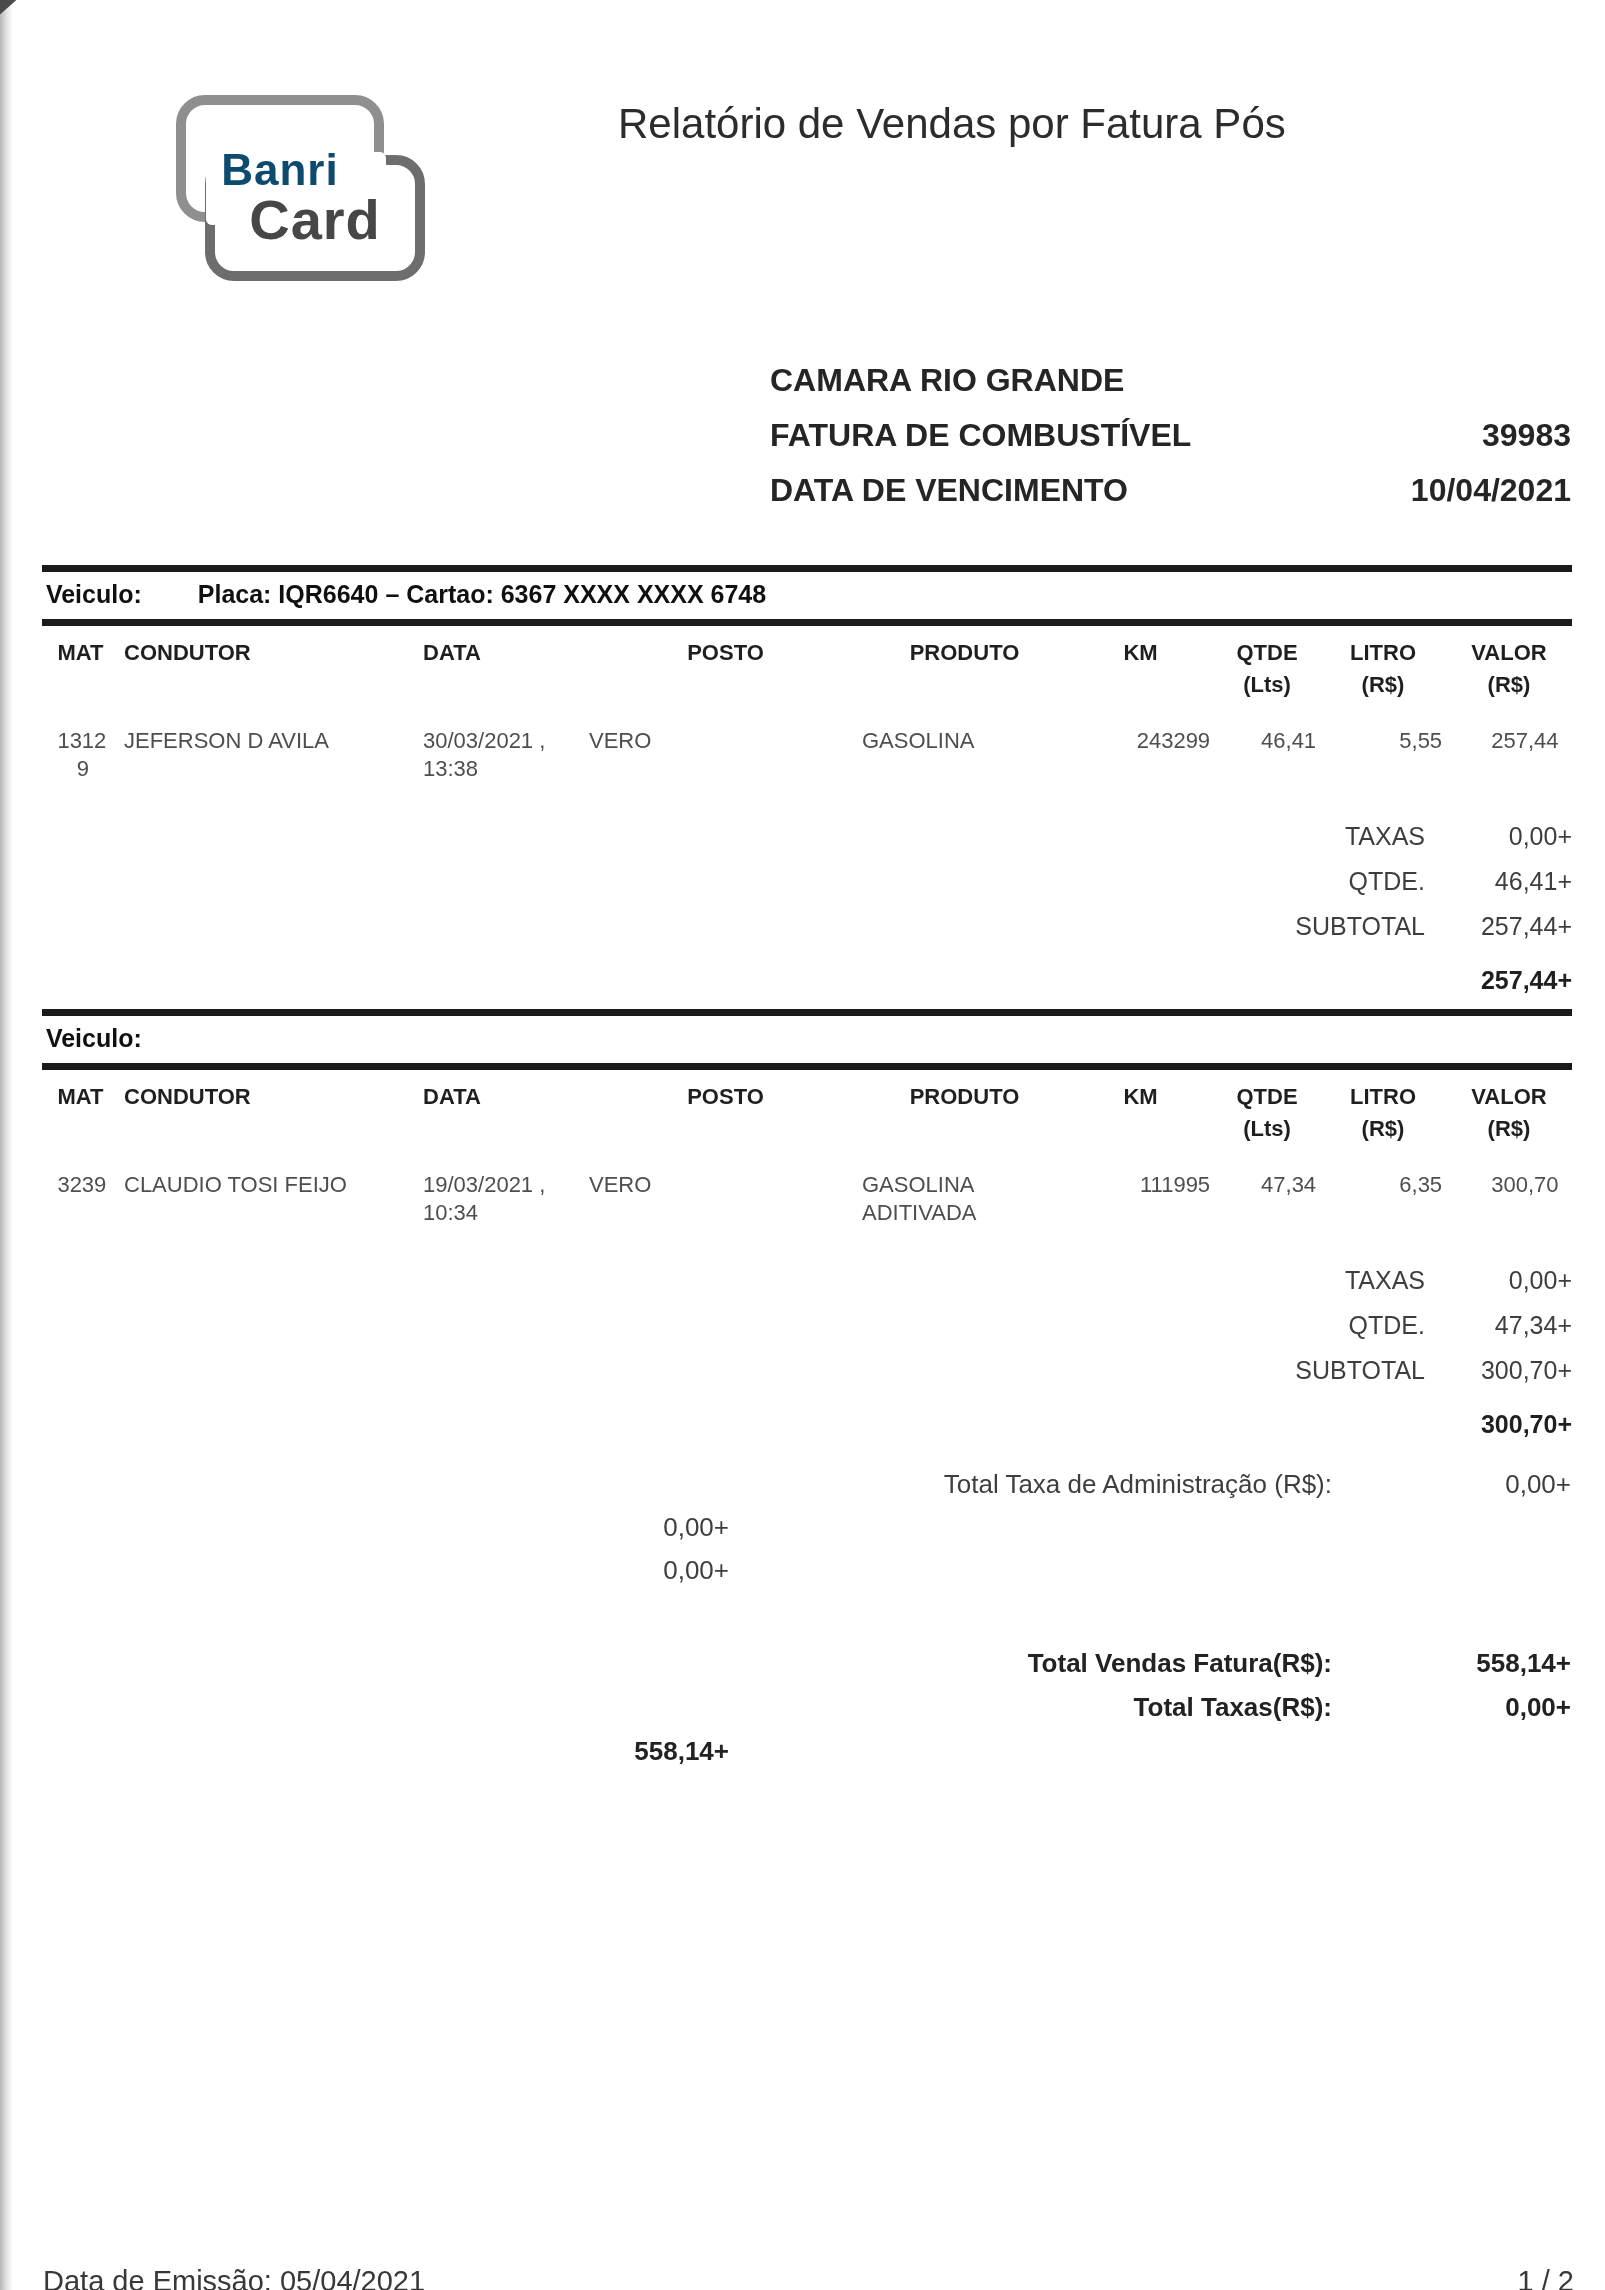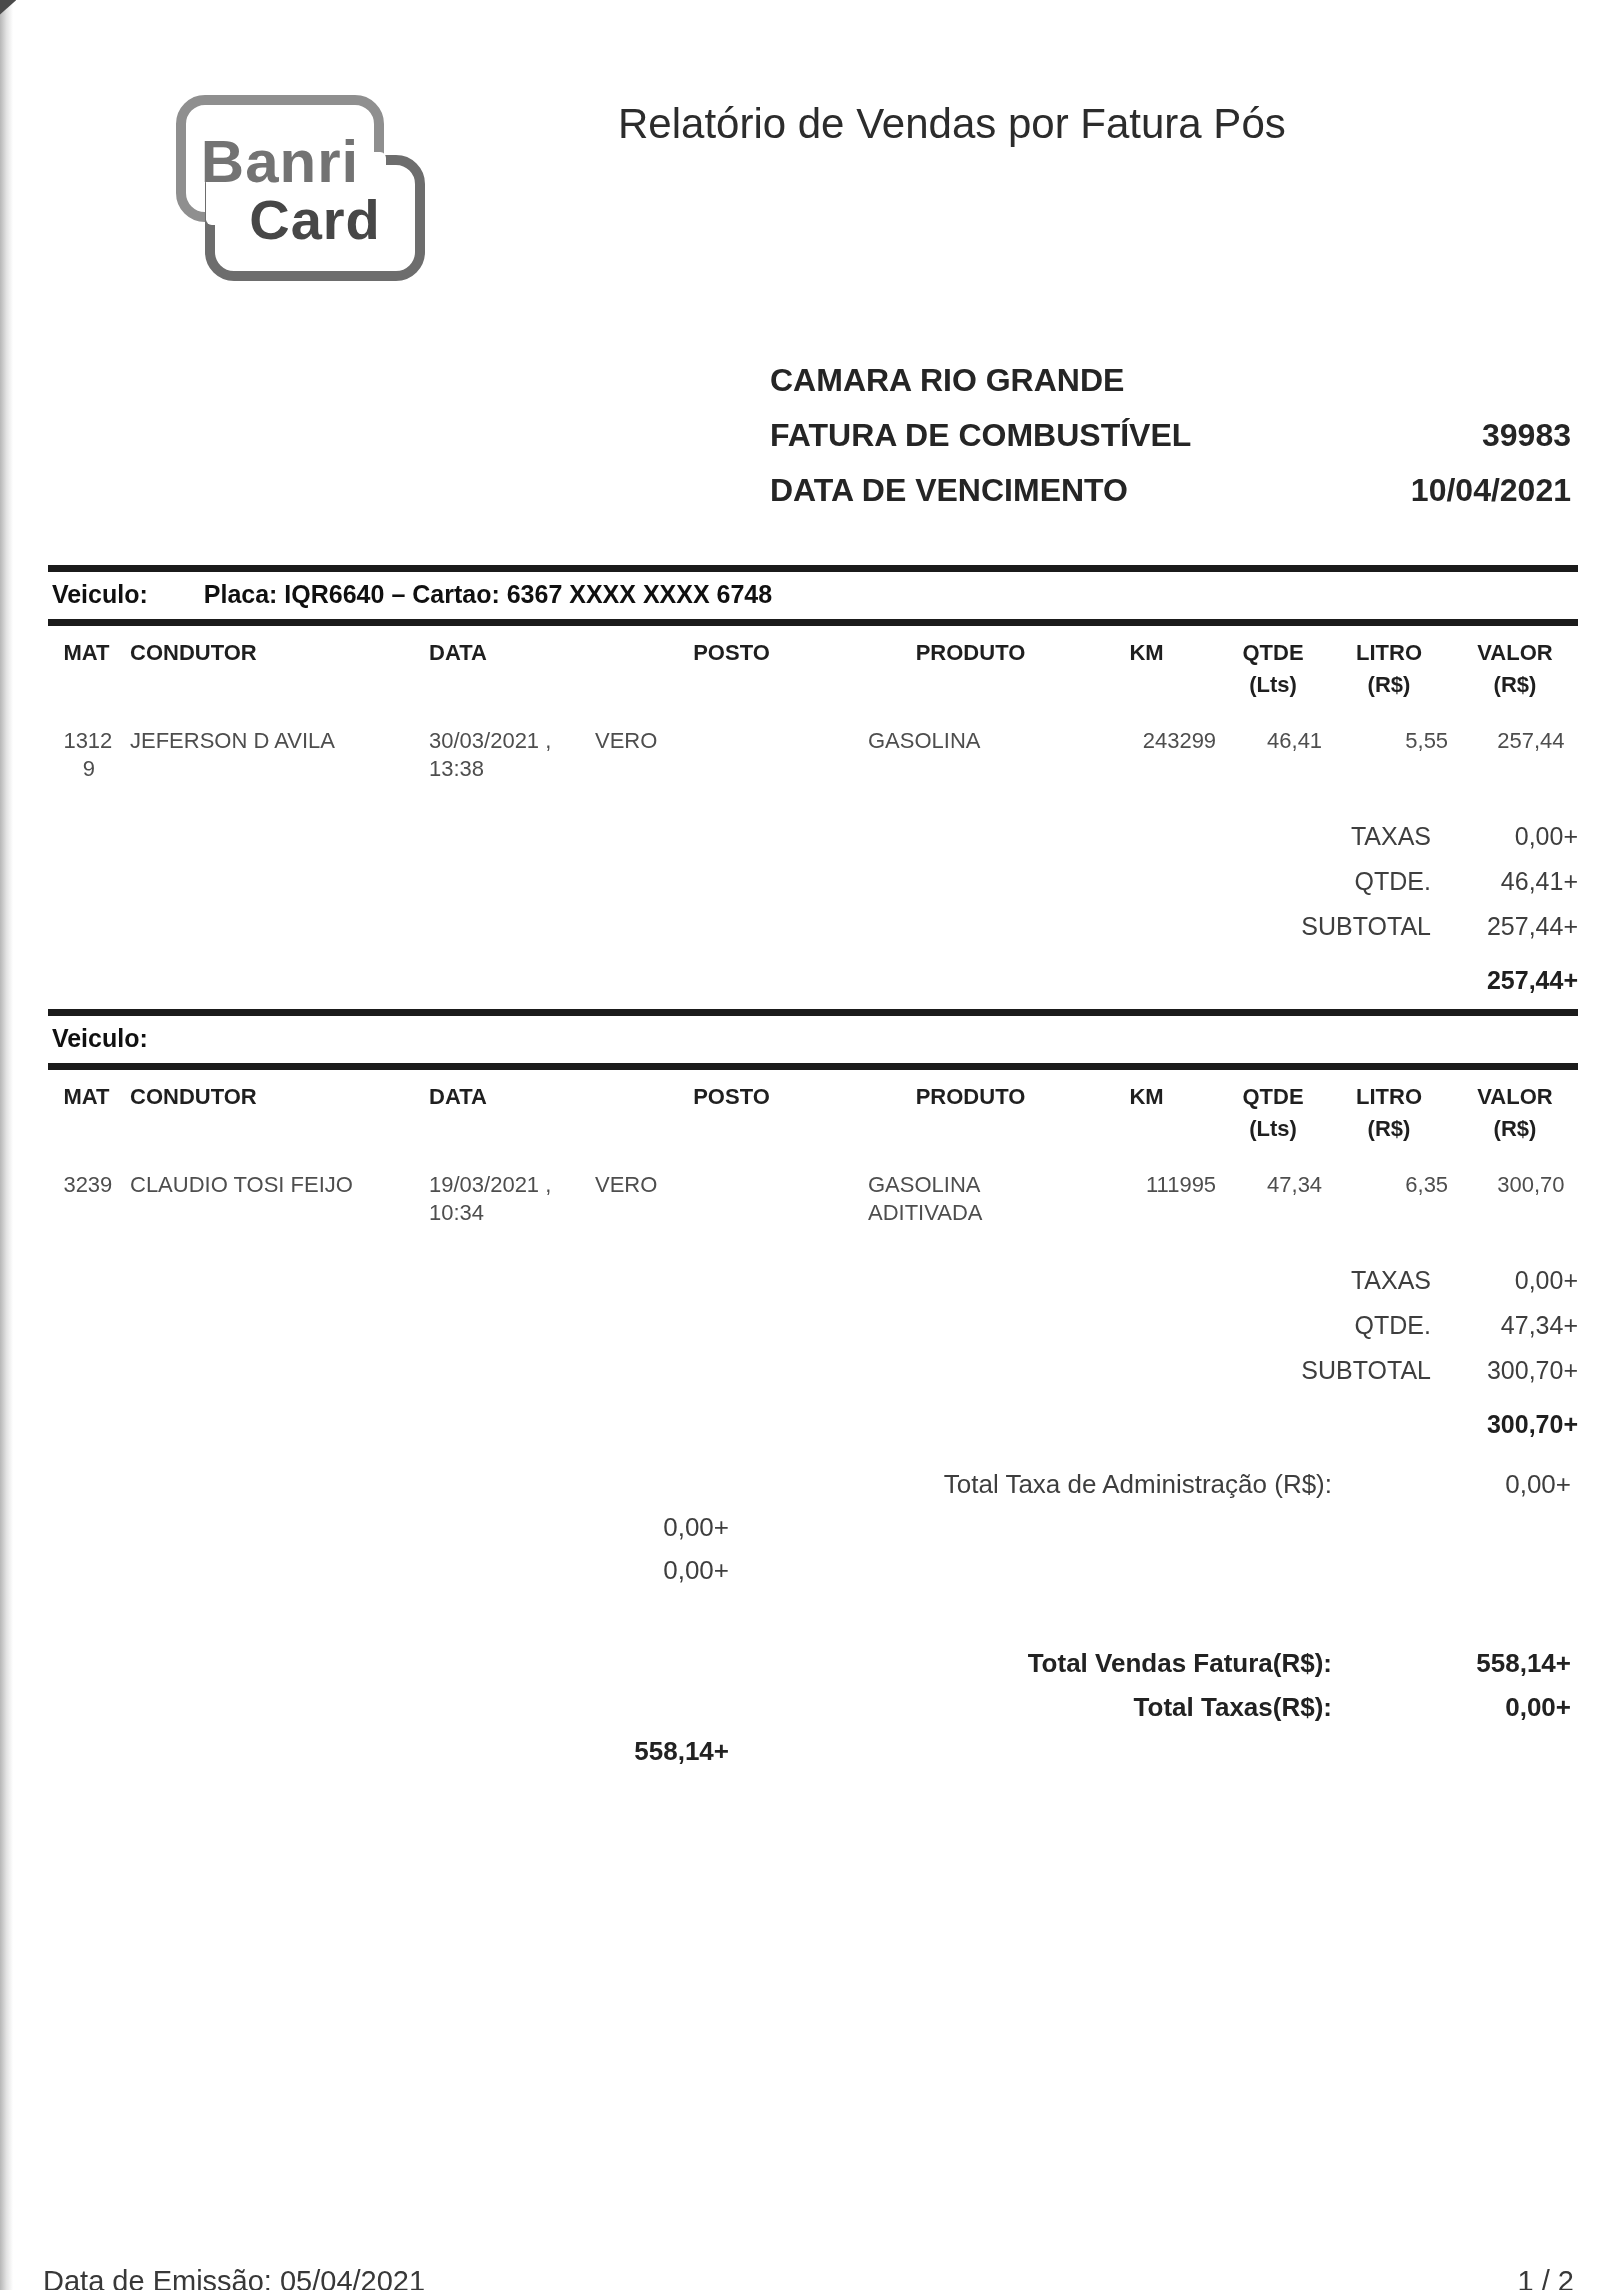--- a/index.html
+++ b/index.html
@@ -11,33 +11,33 @@
   .scan-edge{position:absolute;left:0;top:0;bottom:0;width:12.6px;
     background:linear-gradient(to right,#9f9f9f,#d9d9d9 50%,#ffffff);opacity:.75;}
   .corner-mark{position:absolute;left:0;top:0;width:16.4px;height:14.5px;background:#4a4a4a;
     clip-path:polygon(0 0,100% 0,0 100%);}
   
   .logo{position:absolute;left:176px;top:87px;width:261px;height:203px;}
   .logo-card{position:absolute;box-sizing:border-box;background:#fff;border-radius:29px;}
   .card-top{left:0;top:7.7px;width:208px;height:127px;border:10.6px solid #8f8f8f;}
   .card-bottom{left:29px;top:68px;width:220px;height:126px;border:10.6px solid #6d6d6d;}
   .logo-patch{position:absolute;left:30px;top:65px;width:180px;height:73px;background:#fff;border-radius:5.8px;}
-  .logo-text-top{position:absolute;left:0;top:11px;width:208px;height:127px;display:flex;
-    align-items:center;justify-content:center;font-size:60px;font-weight:bold;color:#737373;letter-spacing:1px;}
+  .logo-text-top{position:absolute;left:0;top:19px;width:208px;height:127px;display:flex;
+    align-items:center;justify-content:center;font-size:44px;font-weight:bold;color:#0c4a6e;letter-spacing:1px;}
   .logo-text-bottom{position:absolute;left:29px;top:71px;width:220px;height:122px;display:flex;
     align-items:center;justify-content:center;font-size:56px;font-weight:bold;color:#474747;letter-spacing:1px;}
   
   .doc-title{position:absolute;left:618px;top:100px;font-size:42px;color:#2c2c2c;white-space:nowrap;}
   
   .invoice-head{position:absolute;right:35px;top:353px;width:801px;}
   .ih-row{display:flex;height:55px;align-items:center;font-weight:bold;font-size:32px;color:#252525;}
   .ih-label{flex:1;text-align:left;}
   .ih-value{width:230px;text-align:right;}
   
-  .section{position:absolute;left:48px;width:1530px;}
+  .section{position:absolute;left:42px;width:1530px;}
   .section-0{top:565px;}
   .section-1{top:1009px;}
   .rule{height:6.8px;background:#1b1b1b;}
   .vehicle-line{display:flex;padding:8.7px 1.9px 9.7px 3.9px;font-weight:bold;font-size:25px;color:#101010;}
   .vehicle-info{margin-left:56px;}
   table{width:100%;border-collapse:collapse;table-layout:fixed;margin-top:9.7px;}
   th{font-size:22px;font-weight:bold;color:#1f1f1f;vertical-align:top;padding:3.9px 0;}
   td{font-size:22px;color:#4e4e4e;vertical-align:top;padding:25px 0 0 0;line-height:28px;}
   .al{text-align:left;} .ac{text-align:center;} .ar{text-align:right;padding-right:3.9px;}
   .ar-last{text-align:right;padding-right:13.5px;}

